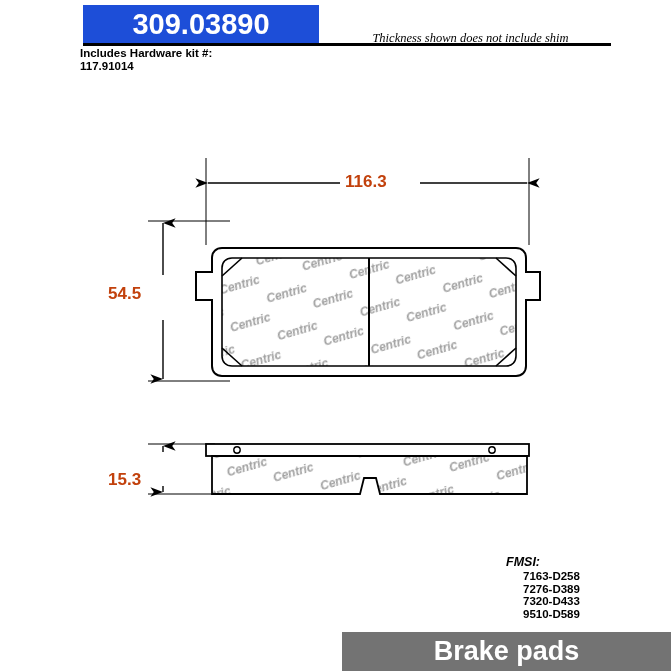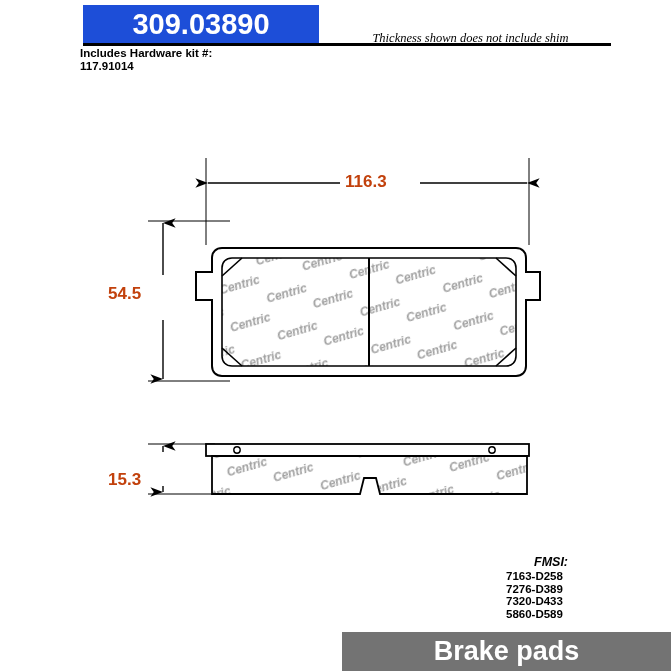--- a/index.html
+++ b/index.html
@@ -85,25 +85,24 @@
 
   
   .fmsi-title {
     position: absolute;
     left: 506px;
     top: 555px;
     font-size: 12.5px;
     font-weight: bold;
     font-style: italic;
     color: #000000;
-    margin-left: 28px;
   }
   .fmsi-list {
     position: absolute;
-    left: 506px;
+    left: 523px;
     top: 570px;
     font-size: 11.5px;
     font-weight: bold;
     line-height: 12.6px;
     color: #000000;
   }
 
   
   .vary-note {
     position: absolute;
@@ -245,18 +244,18 @@
 
   <div class="dim-label dim-width">116.3</div>
   <div class="dim-label dim-height">54.5</div>
   <div class="dim-label dim-thick">15.3</div>
 
   <div class="fmsi-title">FMSI:</div>
   <div class="fmsi-list">
     <div>7163-D258</div>
     <div>7276-D389</div>
     <div>7320-D433</div>
-    <div>5860-D589</div>
+    <div>9510-D589</div>
   </div>
 
   <div class="brake-pads-bar">Brake pads</div>
 
 </div>
 
 </body></html>

